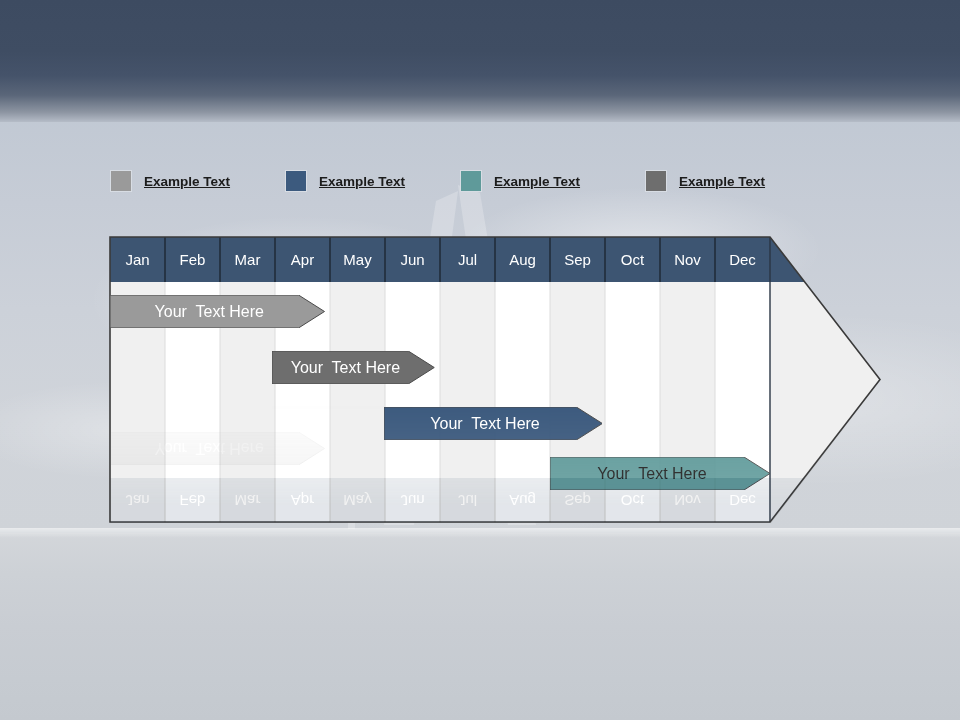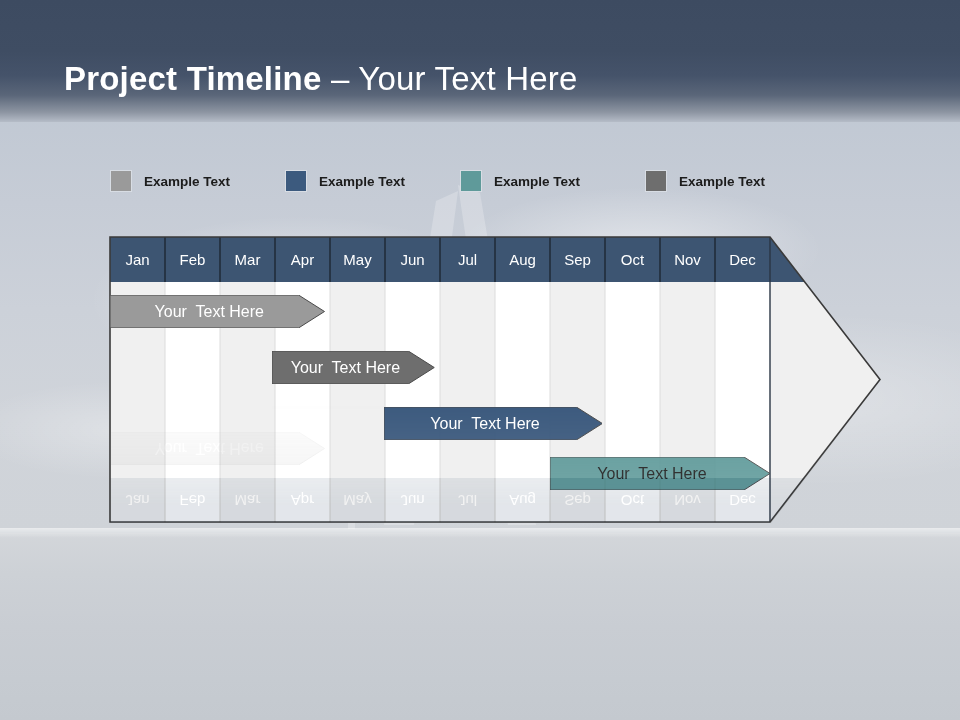--- a/index.html
+++ b/index.html
@@ -117,20 +117,21 @@
     height: 22px;
     border: 1px solid #d8dde4;
     flex: 0 0 auto;
   }
   .legend-label {
     margin-left: 12px;
     font-size: 13.5px;
     font-weight: bold;
     color: #1c1c1c;
     white-space: nowrap;
+    text-decoration: underline;
   }
 
   
   .chart {
     position: absolute;
     left: 110px;
     top: 237px;
     width: 770px;
     height: 285px;
   }
@@ -203,23 +204,20 @@
       <polygon points="128,0 150,8 206,340 178,340"></polygon>
       <polygon points="128,6 106,16 54,340 84,340"></polygon>
       <rect x="96" y="96" width="66" height="9" transform="rotate(-2 129 100)"></rect>
       <rect x="86" y="160" width="90" height="9"></rect>
       <rect x="74" y="232" width="116" height="10"></rect>
       <rect x="18" y="108" width="7" height="236"></rect>
     </g>
   </svg>
 
   <div class="title-band"></div>
-  <div class="title-text">
-    <span class="title-strong">Project Timeline</span><span class="title-light"> – </span><span class="title-light">Your Text Here</span>
-  </div>
 
   <div class="legend">
       <div class="legend-item" style="left: 0px;">
         <div class="legend-swatch" style="background: rgb(154, 154, 154);"></div>
         <span class="legend-label">Example Text</span>
       </div>
       <div class="legend-item" style="left: 175px;">
         <div class="legend-swatch" style="background: rgb(60, 90, 126);"></div>
         <span class="legend-label">Example Text</span>
       </div>

